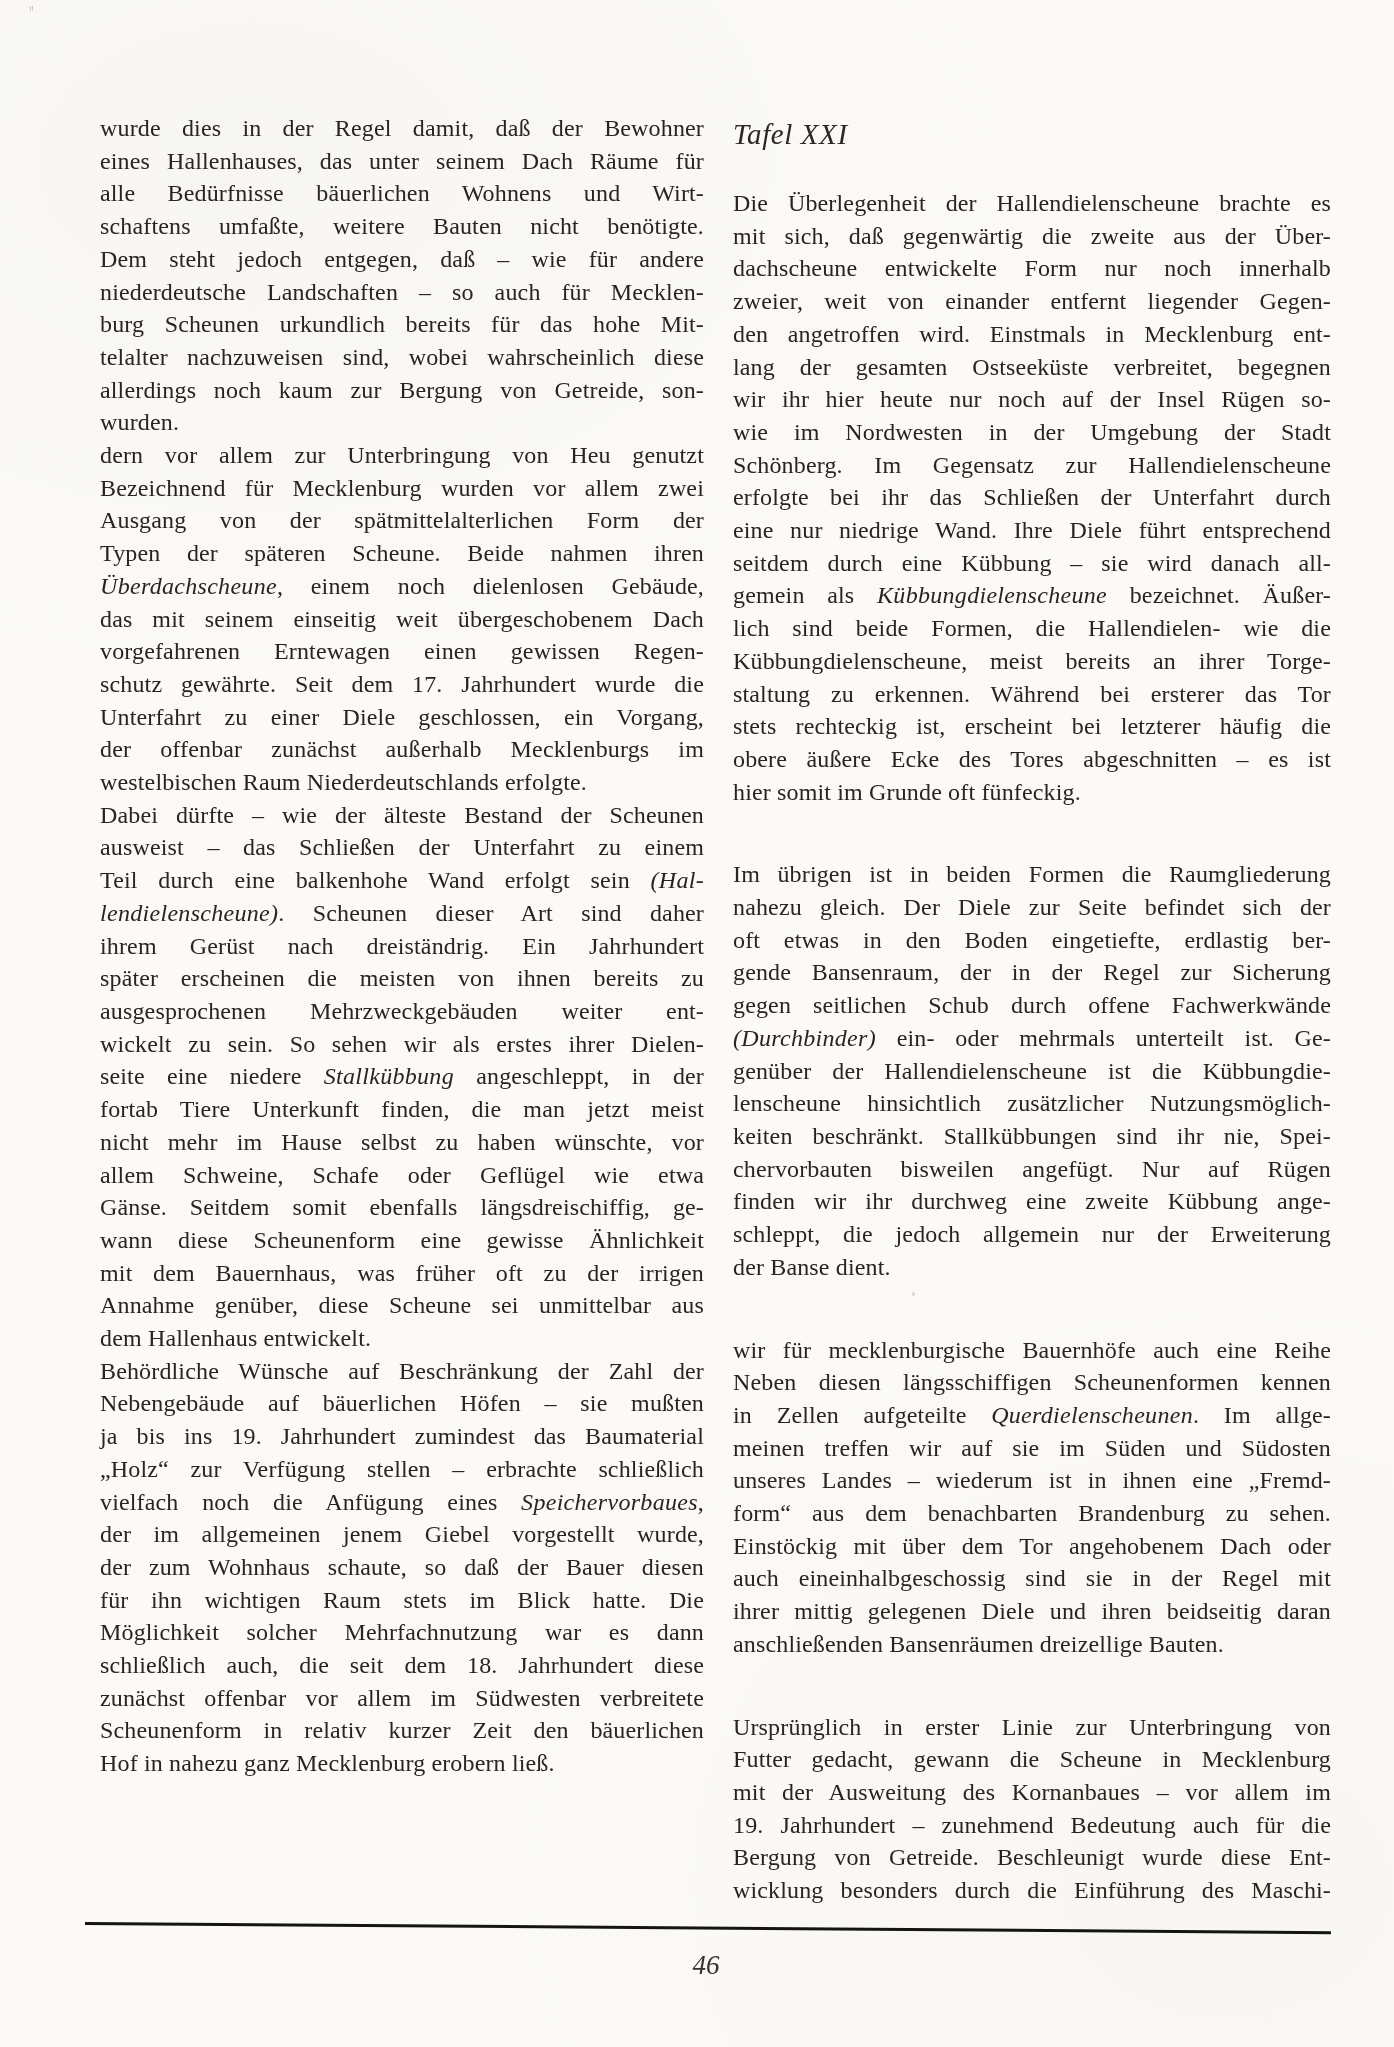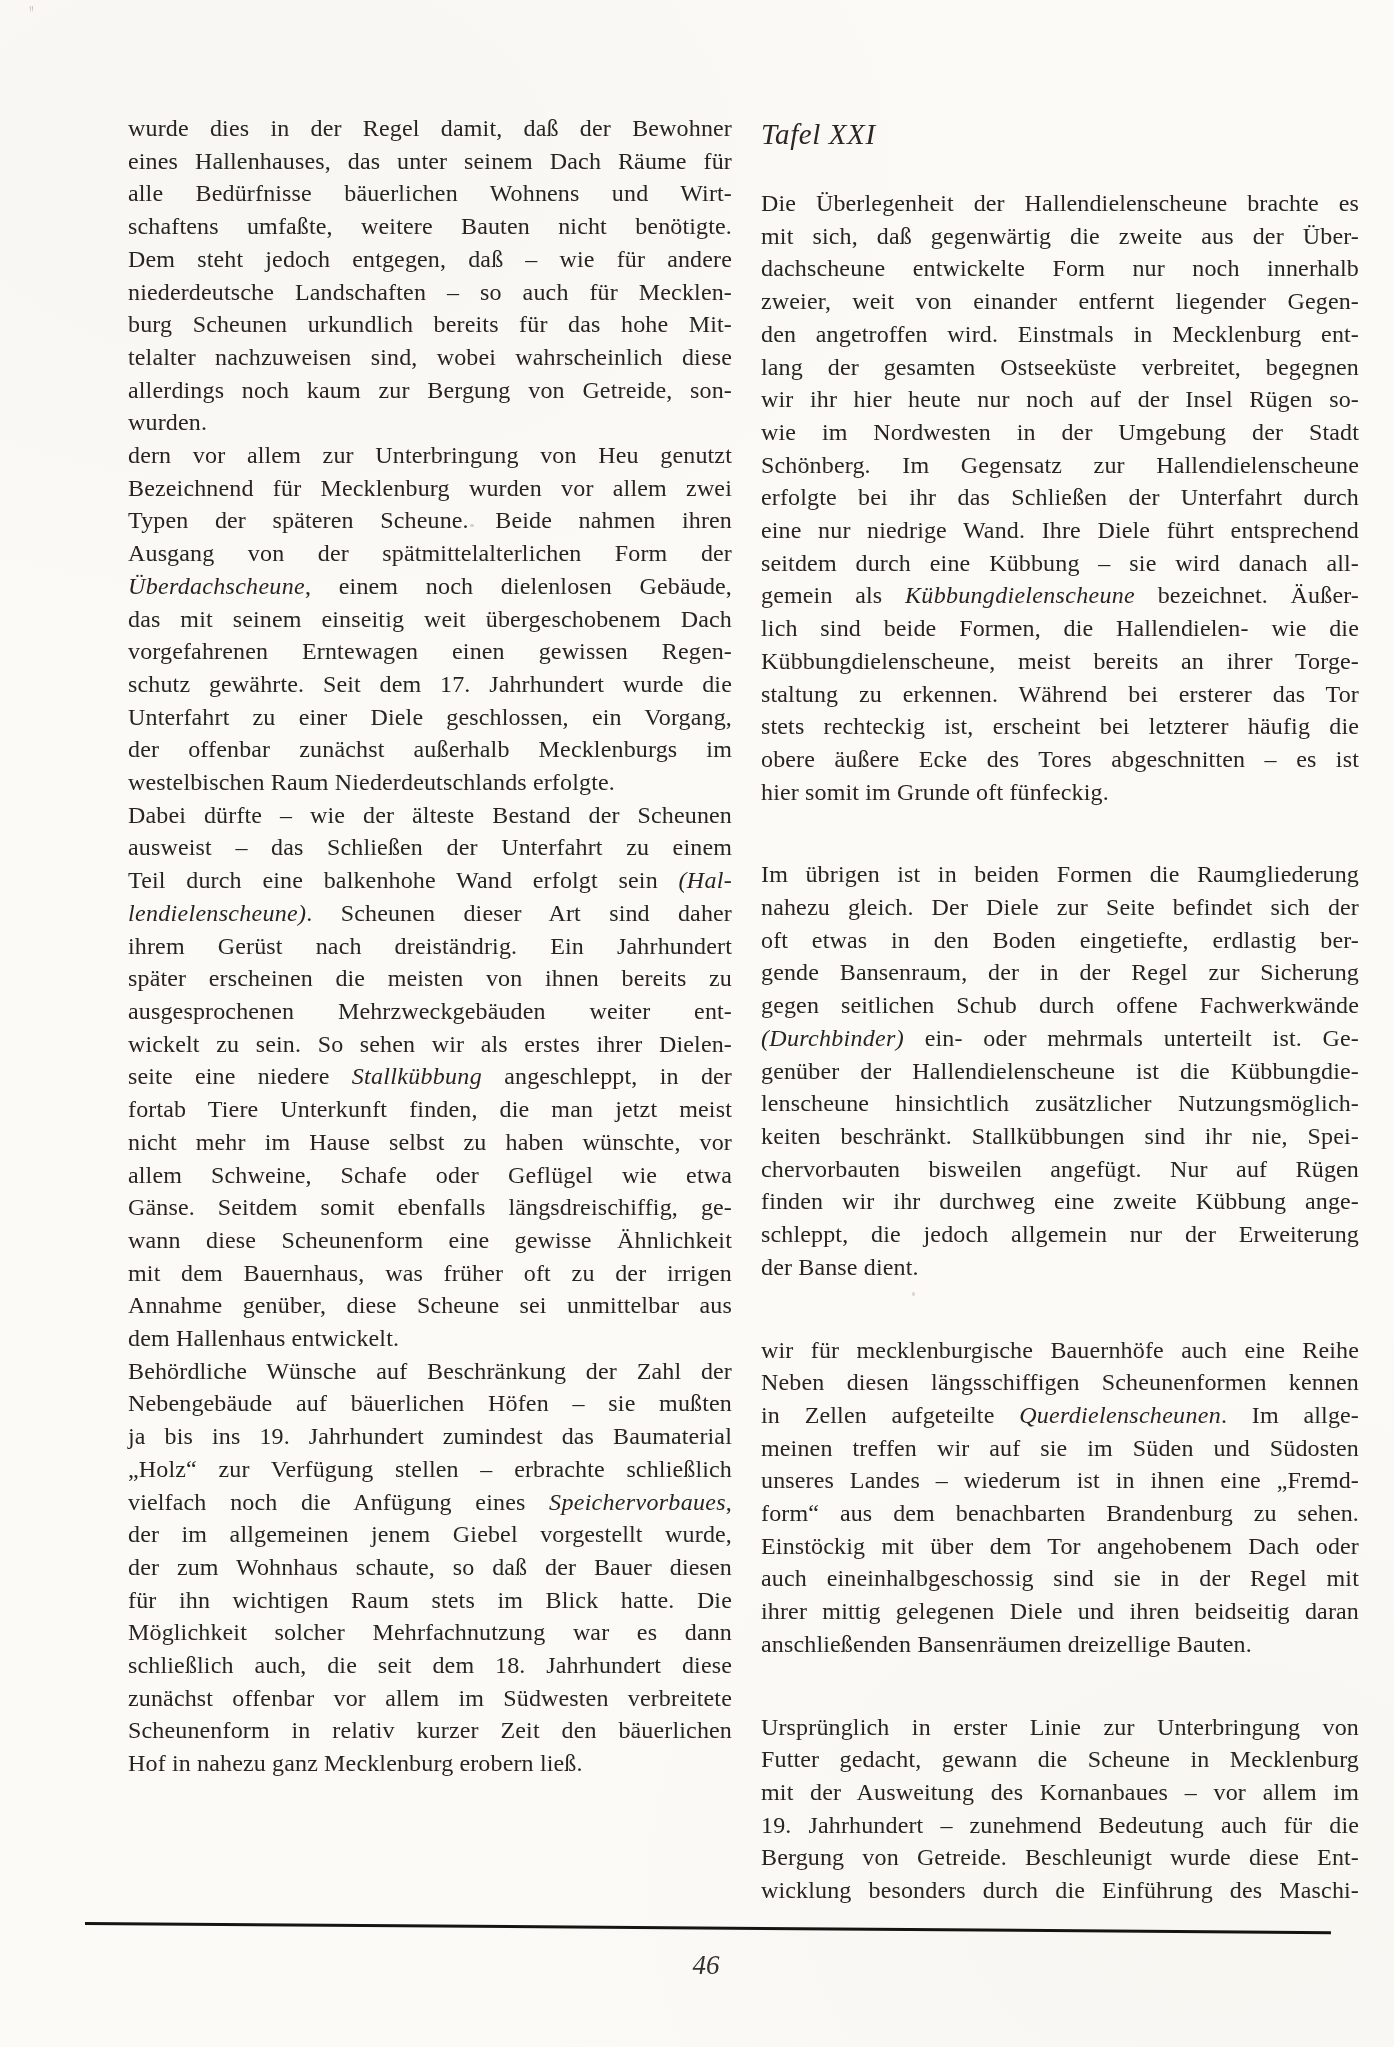--- a/index.html
+++ b/index.html
@@ -16,21 +16,20 @@
       #fbfaf6;
     color:#28251f;
     overflow:hidden;
   }
   .col{
     position:absolute;
     font-size:24px;
     line-height:32.7px;
     letter-spacing:0.15px;
     color:#28251f;
-    margin-left:28px;
   }
   .col-left{left:100px;top:112px;width:604px;}
   .col-right{left:733px;top:118px;width:598px;}
   .para{margin:0;padding:0;}
   .col-right .para{margin:0 0 50px 0;}
   .line{
     display:block;
     text-align:justify;
     text-align-last:justify;
   }
@@ -92,22 +91,22 @@
         <span class="line">Dem steht jedoch entgegen, daß – wie für andere</span>
         <span class="line">niederdeutsche Landschaften – so auch für Mecklen-</span>
         <span class="line">burg Scheunen urkundlich bereits für das hohe Mit-</span>
         <span class="line">telalter nachzuweisen sind, wobei wahrscheinlich diese</span>
         <span class="line">allerdings noch kaum zur Bergung von Getreide, son-</span>
         <span class="line end">wurden.</span>
         <span class="line">dern vor allem zur Unterbringung von Heu genutzt</span>
       </p>
       <p class="para">
         <span class="line">Bezeichnend für Mecklenburg wurden vor allem zwei</span>
+        <span class="line">Ausgang von der spätmittelalterlichen Form der</span>
         <span class="line">Typen der späteren Scheune. Beide nahmen ihren</span>
-        <span class="line">Ausgang von der spätmittelalterlichen Form der</span>
         <span class="line"><em>Überdachscheune</em>, einem noch dielenlosen Gebäude,</span>
         <span class="line">das mit seinem einseitig weit übergeschobenem Dach</span>
         <span class="line">vorgefahrenen Erntewagen einen gewissen Regen-</span>
         <span class="line">schutz gewährte. Seit dem 17. Jahrhundert wurde die</span>
         <span class="line">Unterfahrt zu einer Diele geschlossen, ein Vorgang,</span>
         <span class="line">der offenbar zunächst außerhalb Mecklenburgs im</span>
         <span class="line end">westelbischen Raum Niederdeutschlands erfolgte.</span>
       </p>
       <p class="para">
         <span class="line">Dabei dürfte – wie der älteste Bestand der Scheunen</span>

